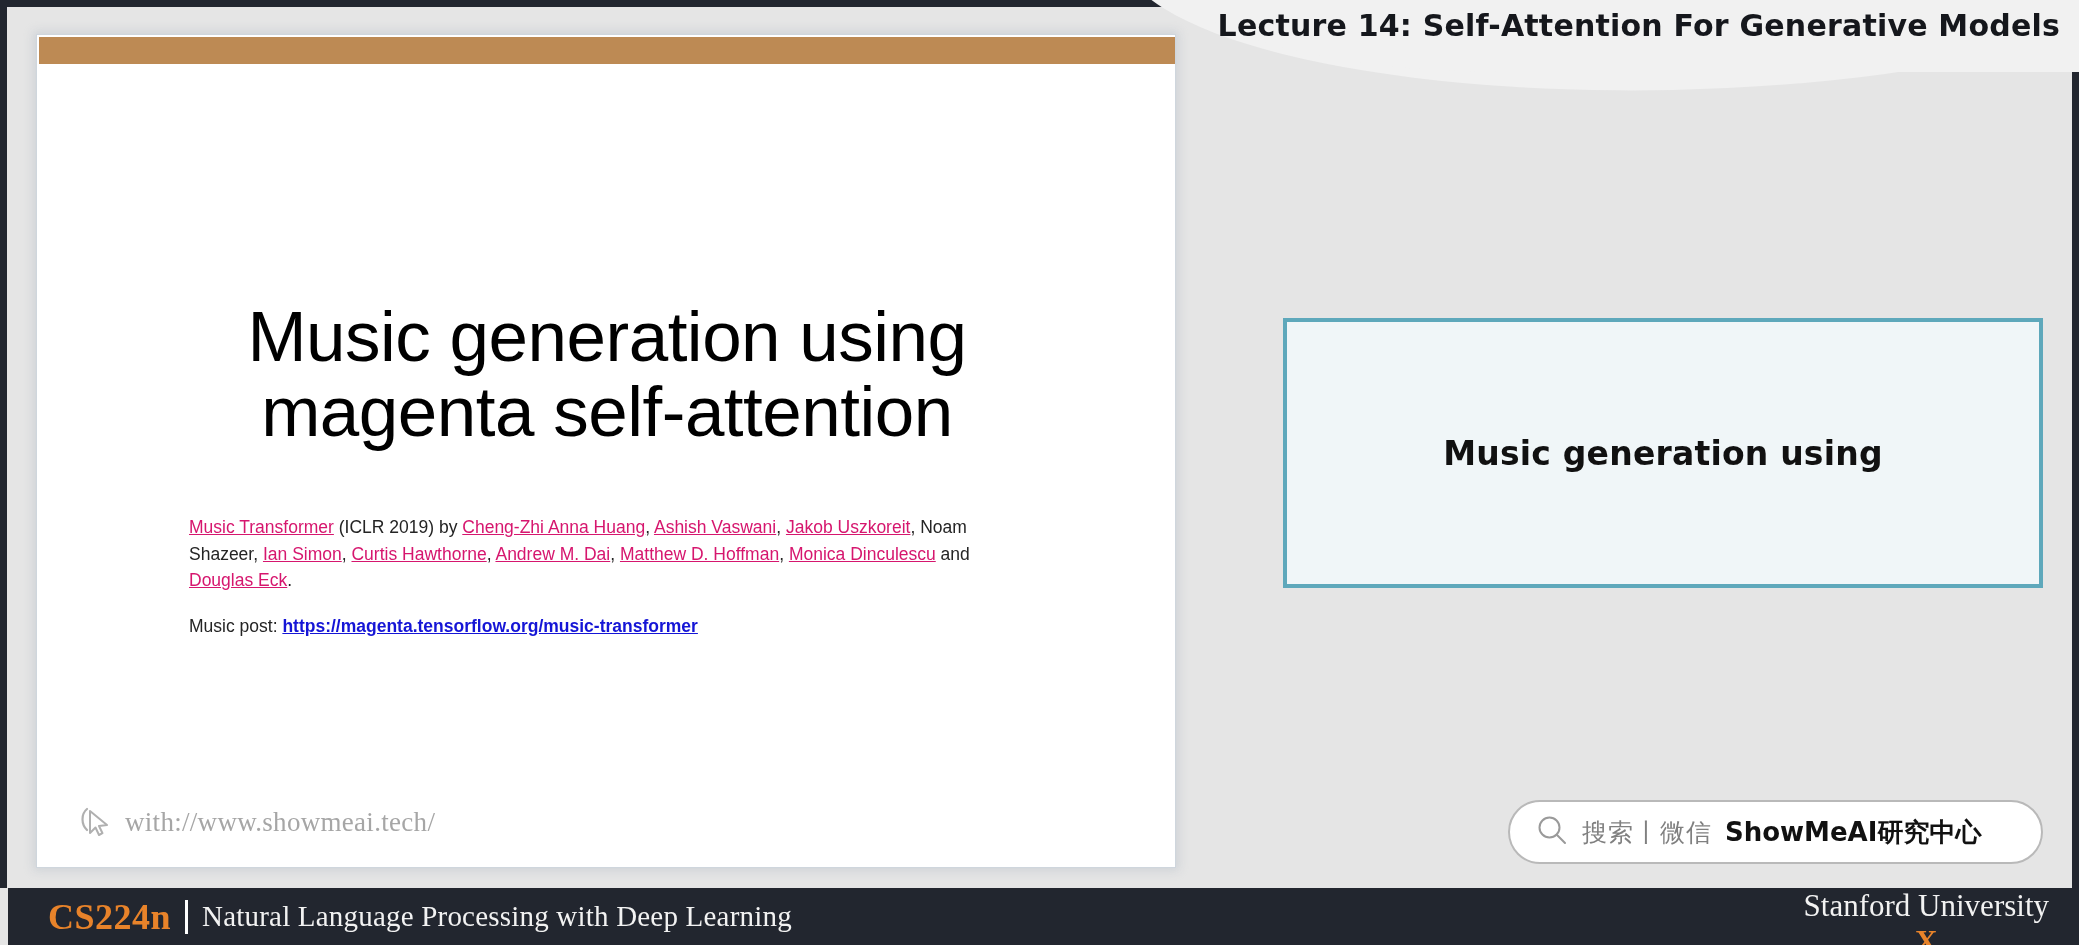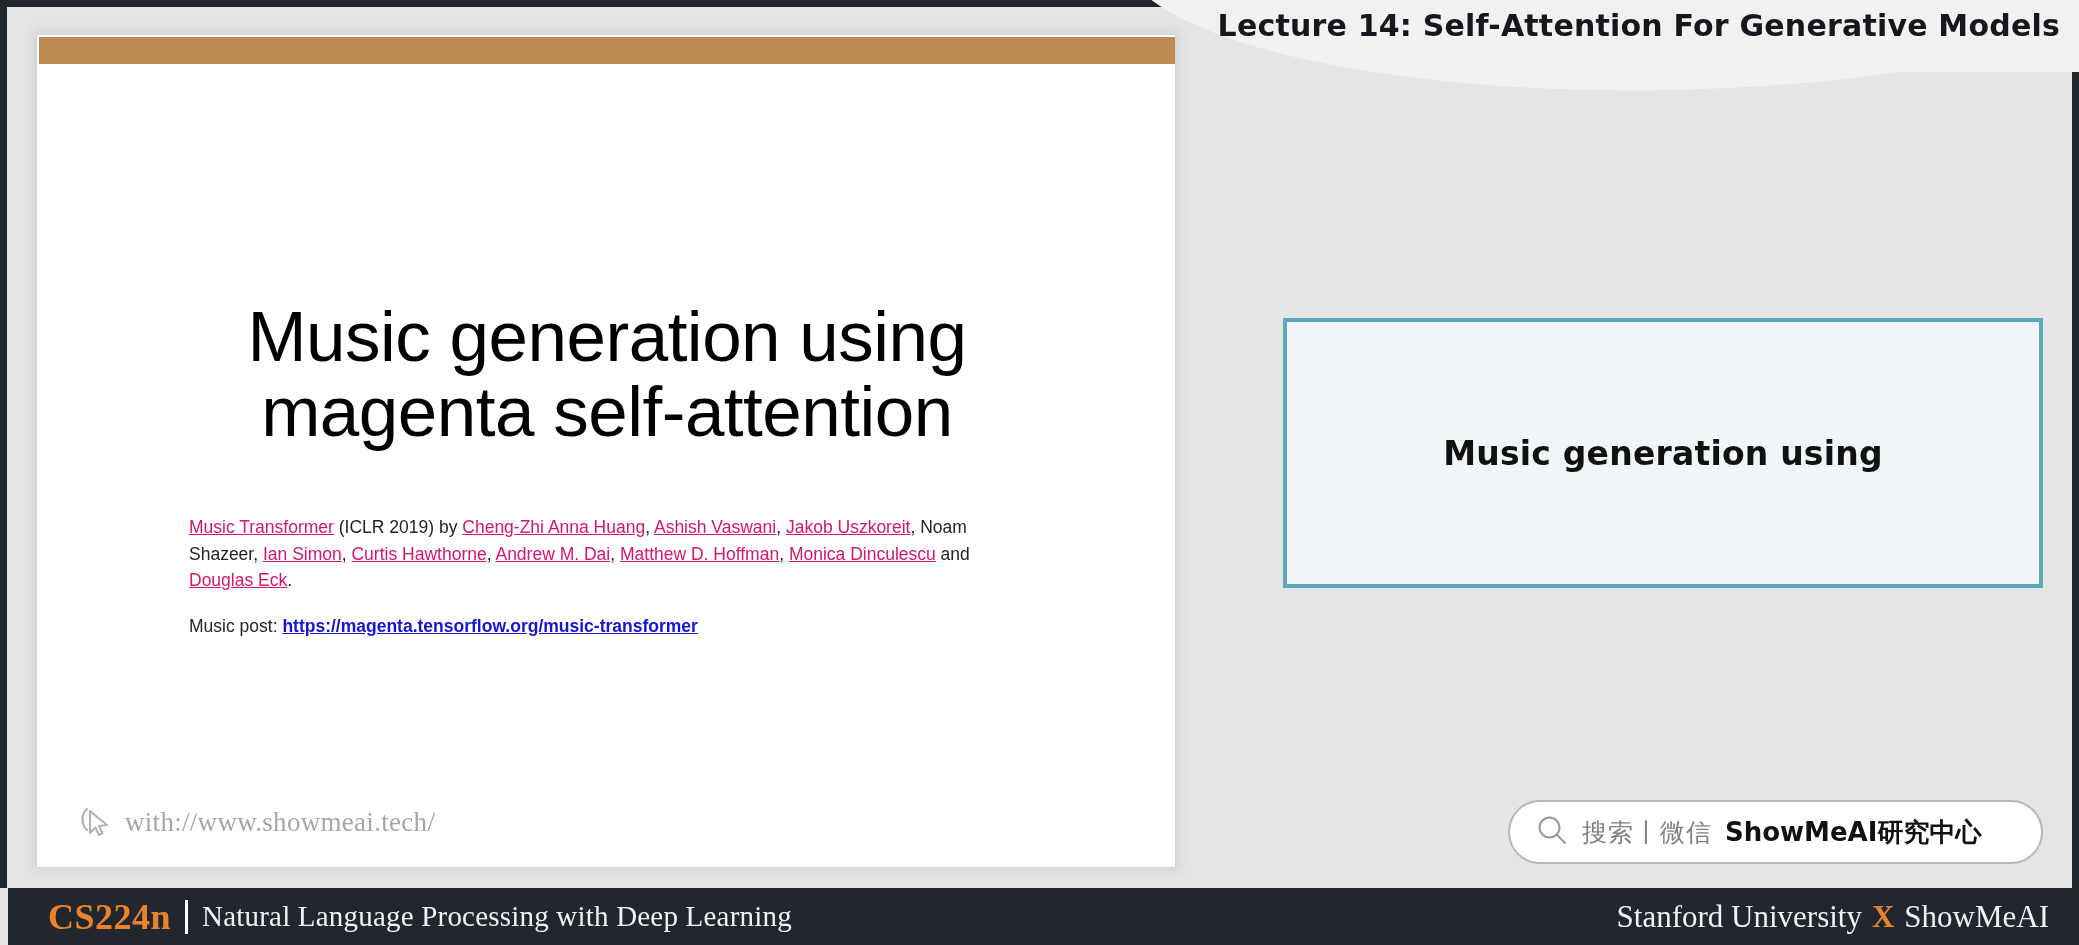--- a/index.html
+++ b/index.html
@@ -225,20 +225,21 @@
     letter-spacing: 0.2px;
   }
   .footer-right {
     position: absolute;
     right: 38px; top: 0; height: 57px;
     display: flex; align-items: center;
     font-family: "Liberation Serif", serif;
     font-size: 31px;
     color: #f2f2f2;
     white-space: nowrap;
+    flex-direction: column;
   }
   .f-x {
     color: #e8832a;
     font-weight: 700;
     margin: 0 10px;
   }
 </style>
 </head>
 <body>
 

